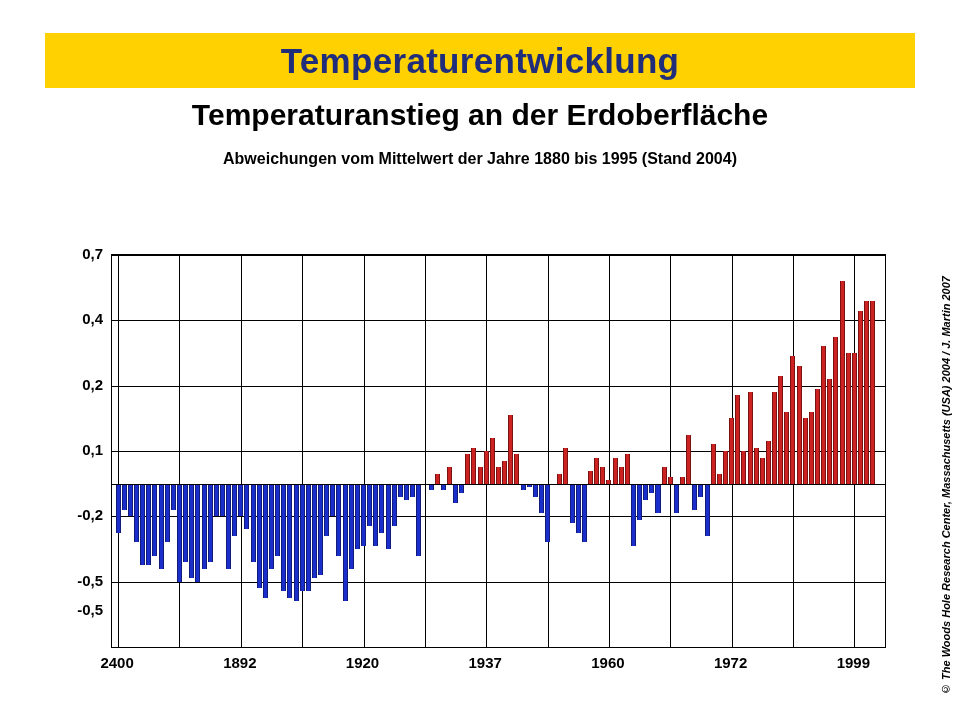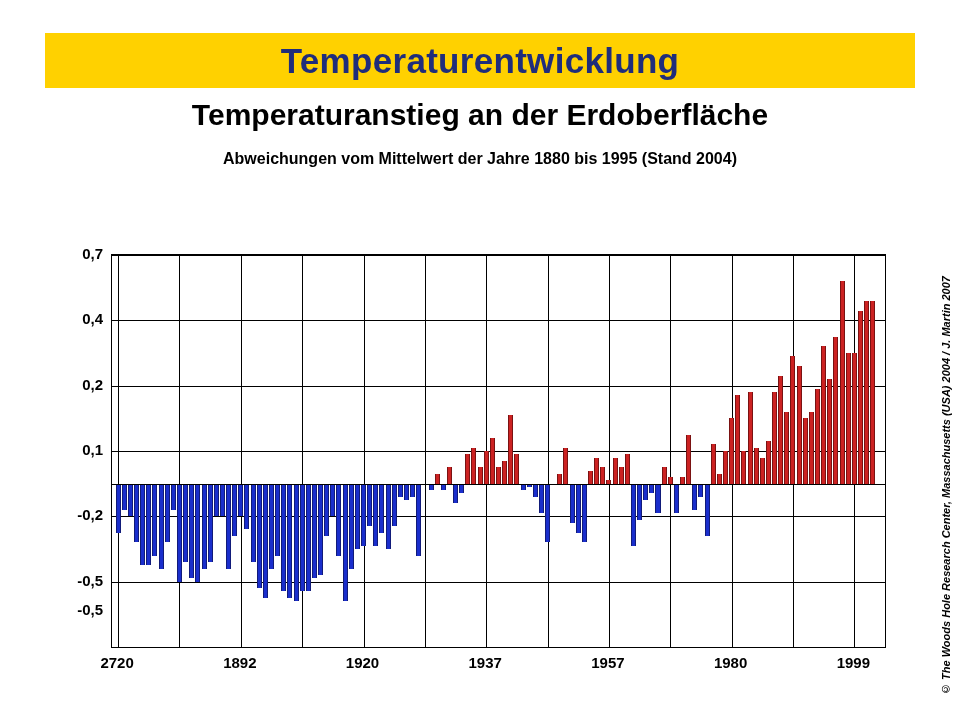--- a/index.html
+++ b/index.html
@@ -303,21 +303,21 @@
   <div id="yticks">
       <div class="ytick" style="left: 33px; top: 245px;">0,7</div>
       <div class="ytick" style="left: 33px; top: 310.333px;">0,4</div>
       <div class="ytick" style="left: 33px; top: 375.667px;">0,2</div>
       <div class="ytick" style="left: 33px; top: 441px;">0,1</div>
       <div class="ytick" style="left: 33px; top: 506.333px;">-0,2</div>
       <div class="ytick" style="left: 33px; top: 571.667px;">-0,5</div>
       <div class="ytick" style="left: 33px; top: 601px;">-0,5</div>
     </div>
   <div id="xticks">
-      <div class="xtick" style="left: 77.1349px;">2720</div>
+      <div class="xtick" style="left: 77.1349px;">2400</div>
       <div class="xtick" style="left: 199.833px;">1892</div>
       <div class="xtick" style="left: 322.532px;">1920</div>
       <div class="xtick" style="left: 445.23px;">1937</div>
-      <div class="xtick" style="left: 567.929px;">1957</div>
-      <div class="xtick" style="left: 690.627px;">1980</div>
+      <div class="xtick" style="left: 567.929px;">1960</div>
+      <div class="xtick" style="left: 690.627px;">1972</div>
       <div class="xtick" style="left: 813.325px;">1999</div>
     </div>
 </div>
 
 </body></html>

